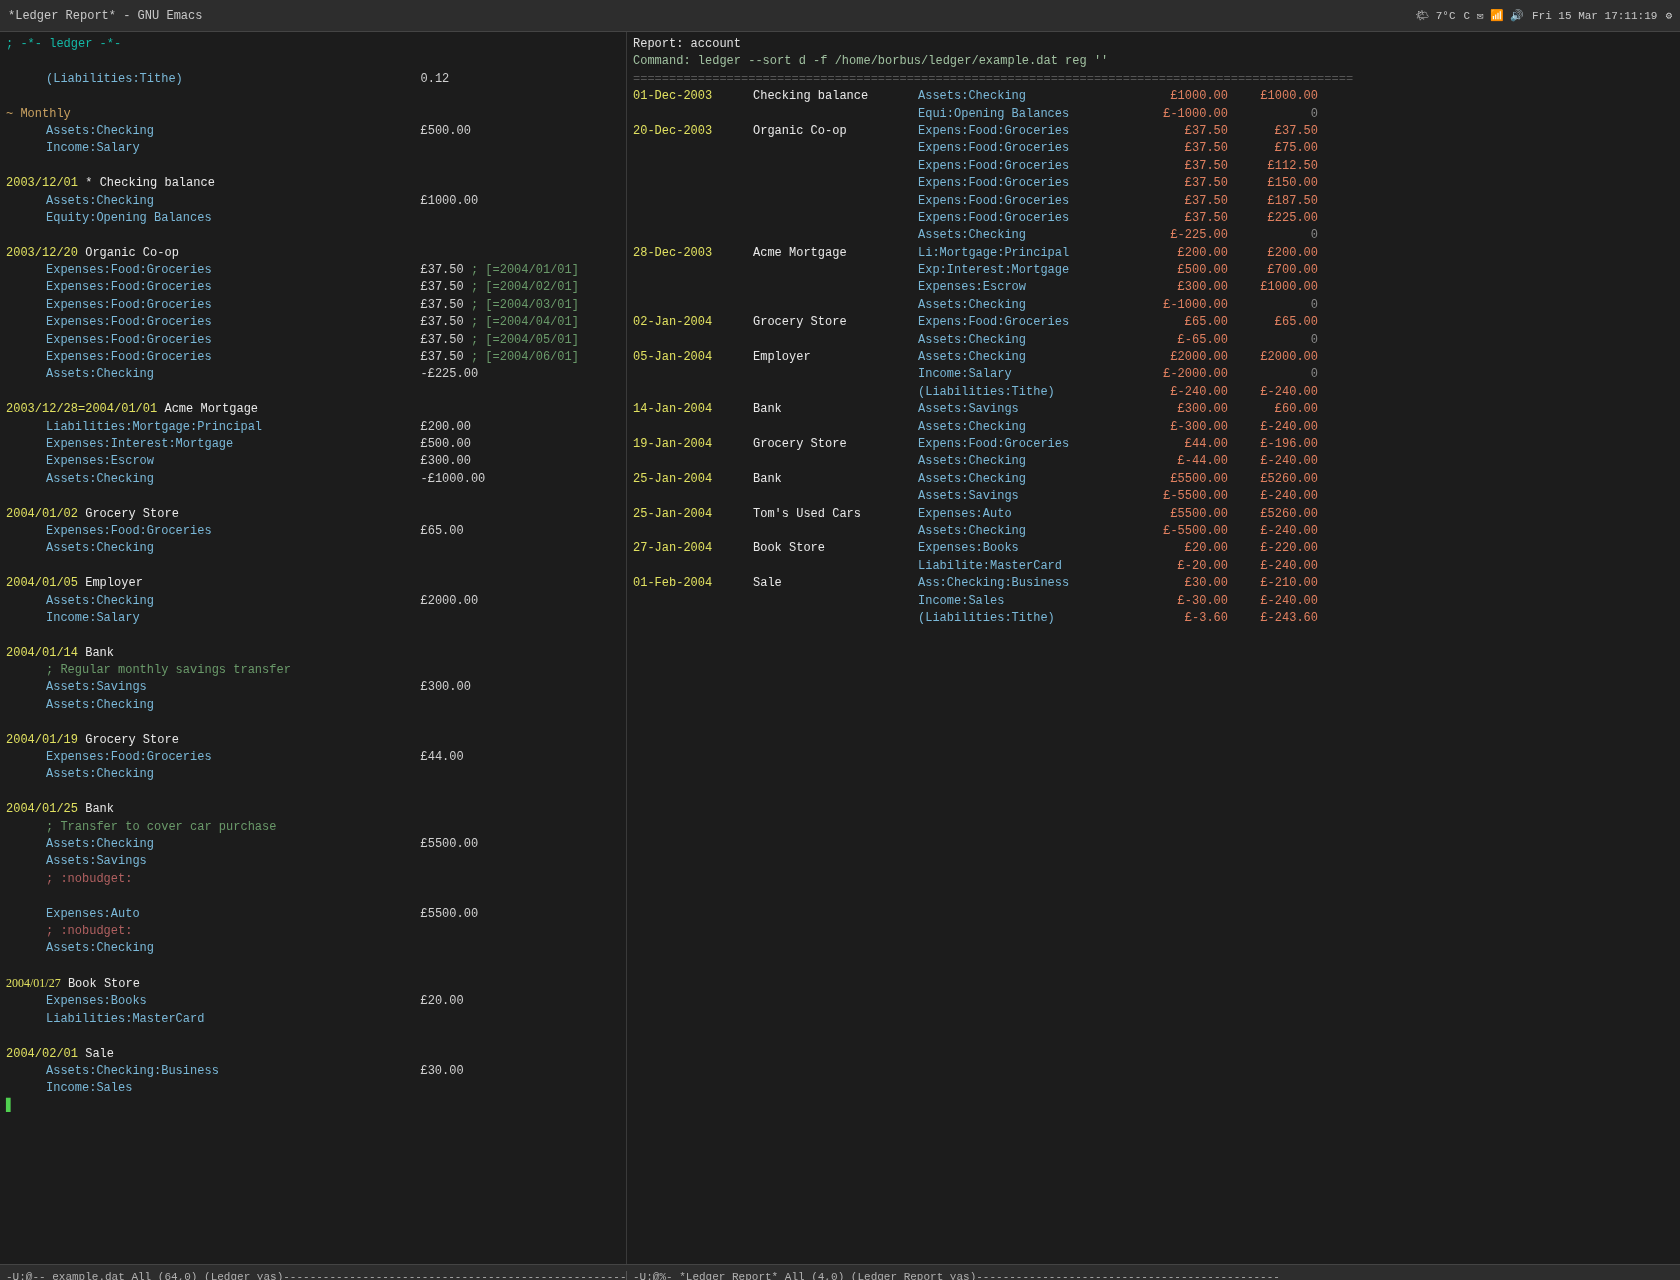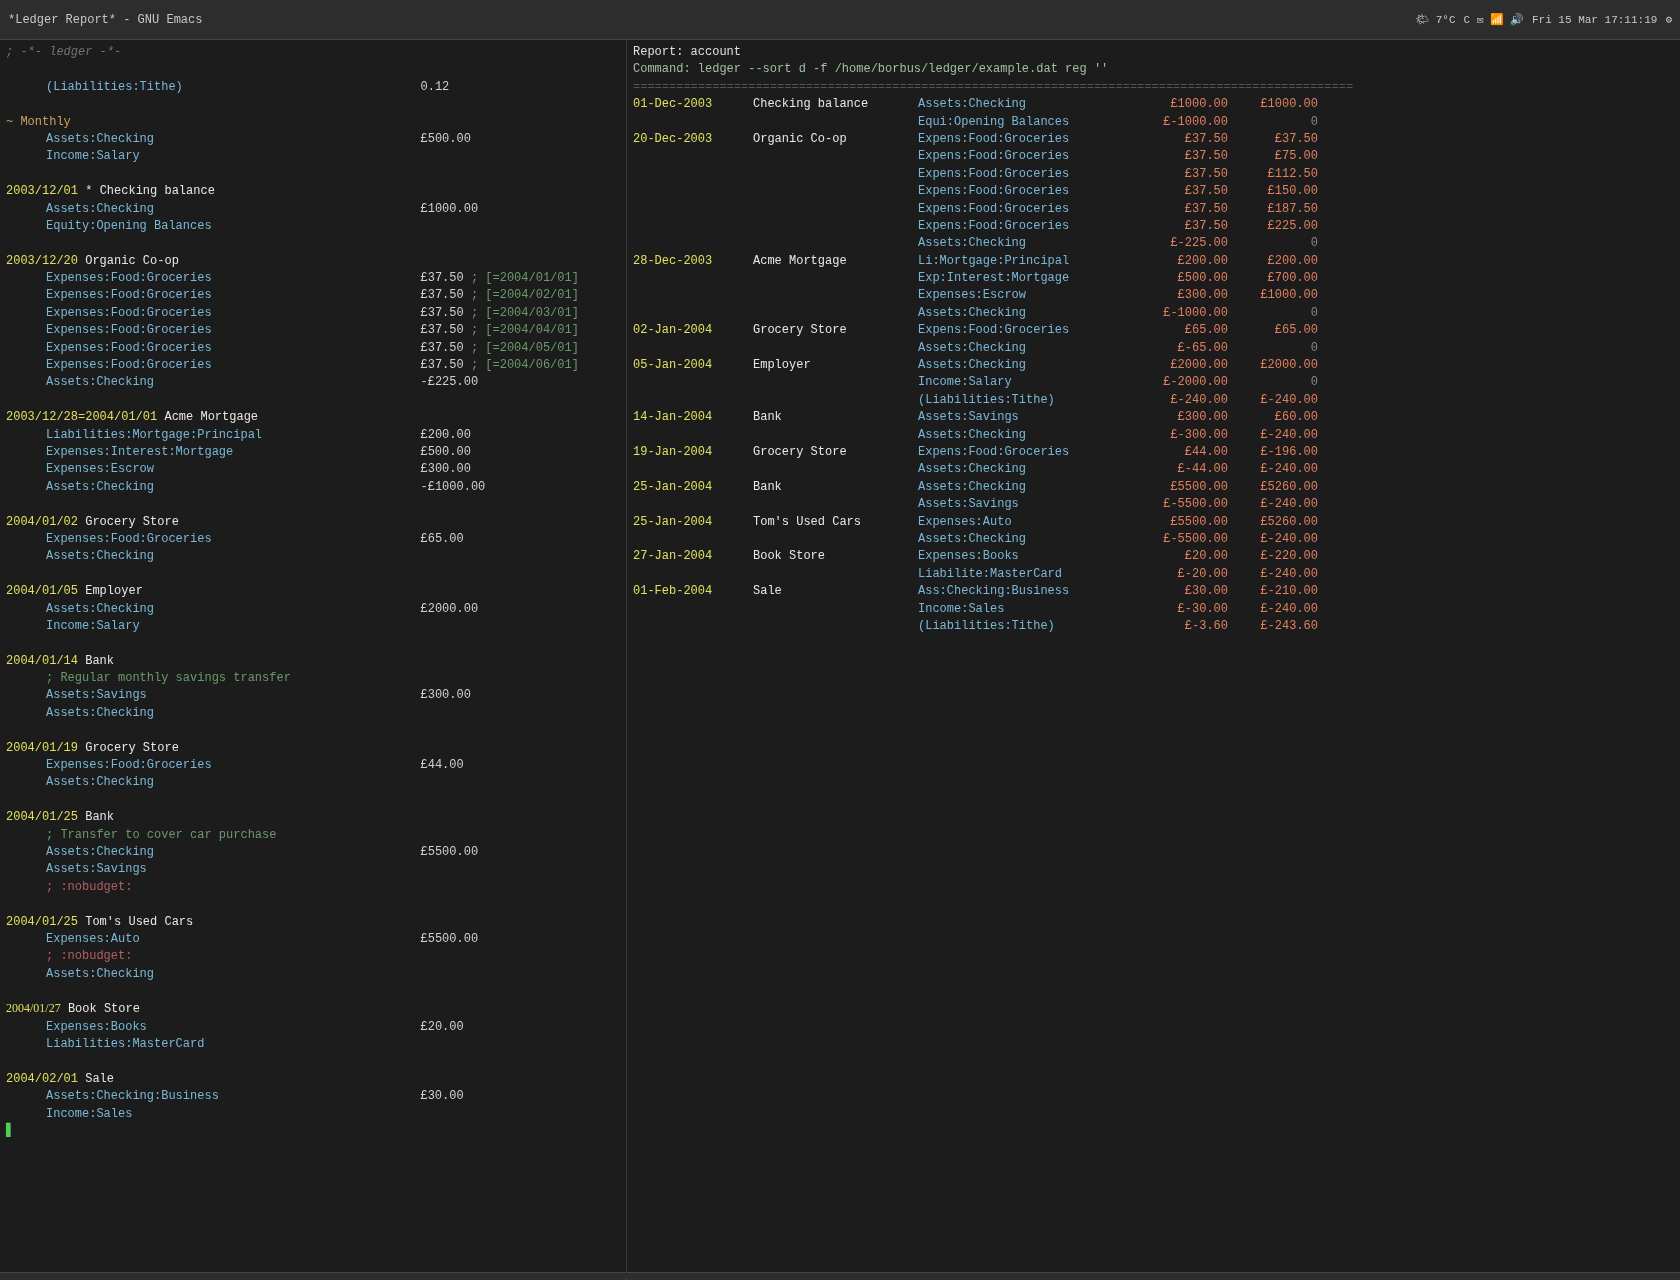--- a/index.html
+++ b/index.html
@@ -8,21 +8,21 @@
       color: #d0d0d0;
       font-family: 'Courier New', Courier, monospace;
       font-size: 12px;
       width: 1680px;
       height: 1280px;
       overflow: hidden;
     }
     .title-bar {
       background: #2d2d2d;
       color: #c8c8c8;
-      height: 40px;
+      height: 32px;
       display: flex;
       align-items: center;
       justify-content: space-between;
       padding: 0 8px;
       border-bottom: 1px solid #444;
     }
     .title-bar-left {
       display: flex;
       align-items: center;
       gap: 8px;
@@ -91,21 +91,21 @@
     <span>C ✉ 📶 🔊</span>
     <span>Fri 15 Mar  17:11:19</span>
     <span>⚙</span>
   </div>
 </div>
 
 <div class="main-area">
 
   <div class="left-pane">
     <div class="pane-content" id="left-content">
-        <div style="white-space: pre; color: #737373; font-style: italic;">; -*- ledger -*-</div>
+        <div style="white-space: pre; color: #14b8a6;">; -*- ledger -*-</div>
         <div style="white-space: pre; height: 1.45em; display: block;">&nbsp;</div>
         <div style="white-space: pre; padding-left: 40px;"><span style="color: rgb(122, 184, 216);">(Liabilities:Tithe)</span><span>  </span><span>                               </span><span style="color: rgb(208, 208, 208);">0.12</span></div>
         <div style="white-space: pre; height: 1.45em; display: block;">&nbsp;</div>
         <div style="white-space: pre; color: rgb(200, 160, 96);">~ Monthly</div>
         <div style="white-space: pre; padding-left: 40px;"><span style="color: rgb(122, 184, 216);">Assets:Checking</span><span>  </span><span>                                   </span><span style="color: rgb(208, 208, 208);">£500.00</span></div>
         <div style="white-space: pre; padding-left: 40px;"><span style="color: rgb(122, 184, 216);">Income:Salary</span></div>
         <div style="white-space: pre; height: 1.45em; display: block;">&nbsp;</div>
         <div style="white-space: pre;"><span style="color: rgb(224, 224, 96);">2003/12/01</span><span> </span><span style="color: rgb(224, 224, 224);">* </span><span style="color: rgb(232, 232, 232);">Checking balance</span></div>
         <div style="white-space: pre; padding-left: 40px;"><span style="color: rgb(122, 184, 216);">Assets:Checking</span><span>  </span><span>                                   </span><span style="color: rgb(208, 208, 208);">£1000.00</span></div>
         <div style="white-space: pre; padding-left: 40px;"><span style="color: rgb(122, 184, 216);">Equity:Opening Balances</span></div>
@@ -141,21 +141,20 @@
         <div style="white-space: pre;"><span style="color: rgb(224, 224, 96);">2004/01/19</span><span> </span><span style="color: rgb(232, 232, 232);">Grocery Store</span></div>
         <div style="white-space: pre; padding-left: 40px;"><span style="color: rgb(122, 184, 216);">Expenses:Food:Groceries</span><span>  </span><span>                           </span><span style="color: rgb(208, 208, 208);">£44.00</span></div>
         <div style="white-space: pre; padding-left: 40px;"><span style="color: rgb(122, 184, 216);">Assets:Checking</span></div>
         <div style="white-space: pre; height: 1.45em; display: block;">&nbsp;</div>
         <div style="white-space: pre;"><span style="color: rgb(224, 224, 96);">2004/01/25</span><span> </span><span style="color: rgb(232, 232, 232);">Bank</span></div>
         <div style="white-space: pre; padding-left: 40px;"><span style="color: rgb(106, 154, 106); margin-top: 35px;">; Transfer to cover car purchase</span></div>
         <div style="white-space: pre; padding-left: 40px;"><span style="color: rgb(122, 184, 216);">Assets:Checking</span><span>  </span><span>                                   </span><span style="color: rgb(208, 208, 208);">£5500.00</span></div>
         <div style="white-space: pre; padding-left: 40px;"><span style="color: rgb(122, 184, 216);">Assets:Savings</span></div>
         <div style="white-space: pre; padding-left: 40px;"><span style="color: rgb(176, 96, 96);">; :nobudget:</span></div>
         <div style="white-space: pre; height: 1.45em; display: block;">&nbsp;</div>
-        <div style="white-space: pre;"><span style="color: rgb(224, 224, 96);">2004/01/25</span><span> </span><span style="color: rgb(232, 232, 232);">Tom's Used Cars</span></div>
         <div style="white-space: pre; padding-left: 40px;"><span style="color: rgb(122, 184, 216);">Expenses:Auto</span><span>  </span><span>                                     </span><span style="color: rgb(208, 208, 208);">£5500.00</span></div>
         <div style="white-space: pre; padding-left: 40px;"><span style="color: rgb(176, 96, 96);">; :nobudget:</span></div>
         <div style="white-space: pre; padding-left: 40px;"><span style="color: rgb(122, 184, 216);">Assets:Checking</span></div>
         <div style="white-space: pre; height: 1.45em; display: block;">&nbsp;</div>
         <div style="white-space: pre;"><span style="color: rgb(224, 224, 96); font-family: Liberation Serif, serif;">2004/01/27</span><span> </span><span style="color: rgb(232, 232, 232);">Book Store</span></div>
         <div style="white-space: pre; padding-left: 40px;"><span style="color: rgb(122, 184, 216);">Expenses:Books</span><span>  </span><span>                                    </span><span style="color: rgb(208, 208, 208);">£20.00</span></div>
         <div style="white-space: pre; padding-left: 40px;"><span style="color: rgb(122, 184, 216);">Liabilities:MasterCard</span></div>
         <div style="white-space: pre; height: 1.45em; display: block;">&nbsp;</div>
         <div style="white-space: pre;"><span style="color: rgb(224, 224, 96);">2004/02/01</span><span> </span><span style="color: rgb(232, 232, 232);">Sale</span></div>
         <div style="white-space: pre; padding-left: 40px;"><span style="color: rgb(122, 184, 216);">Assets:Checking:Business</span><span>  </span><span>                          </span><span style="color: rgb(208, 208, 208);">£30.00</span></div>

